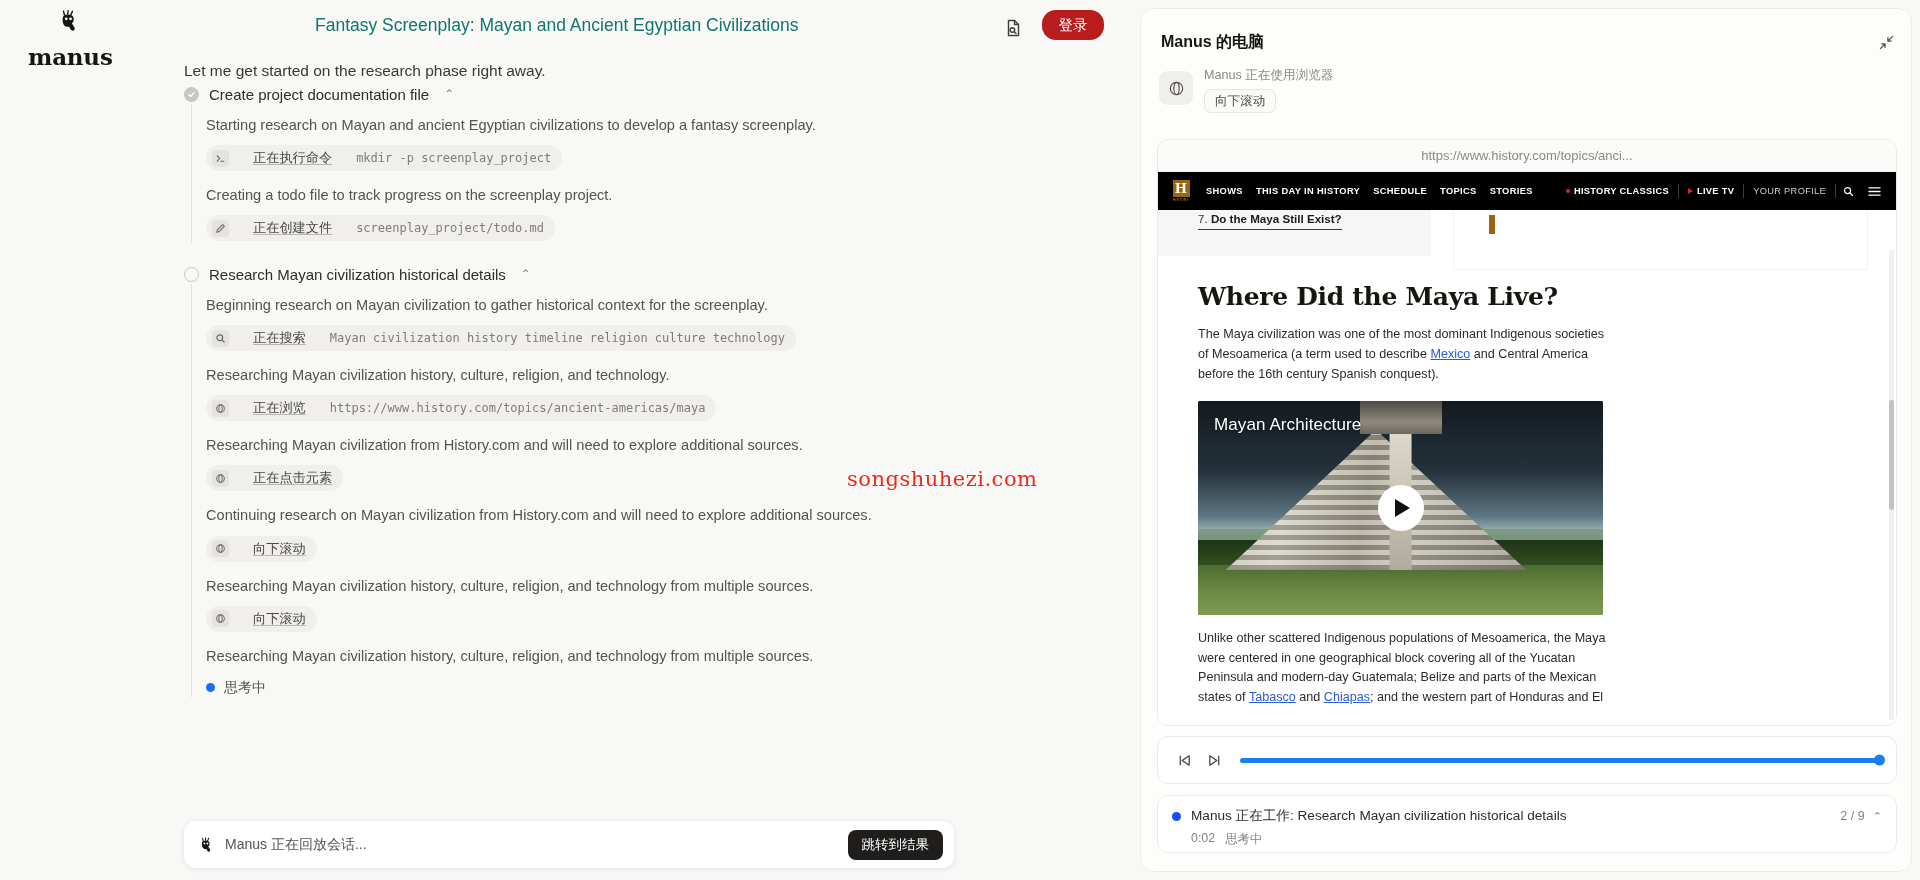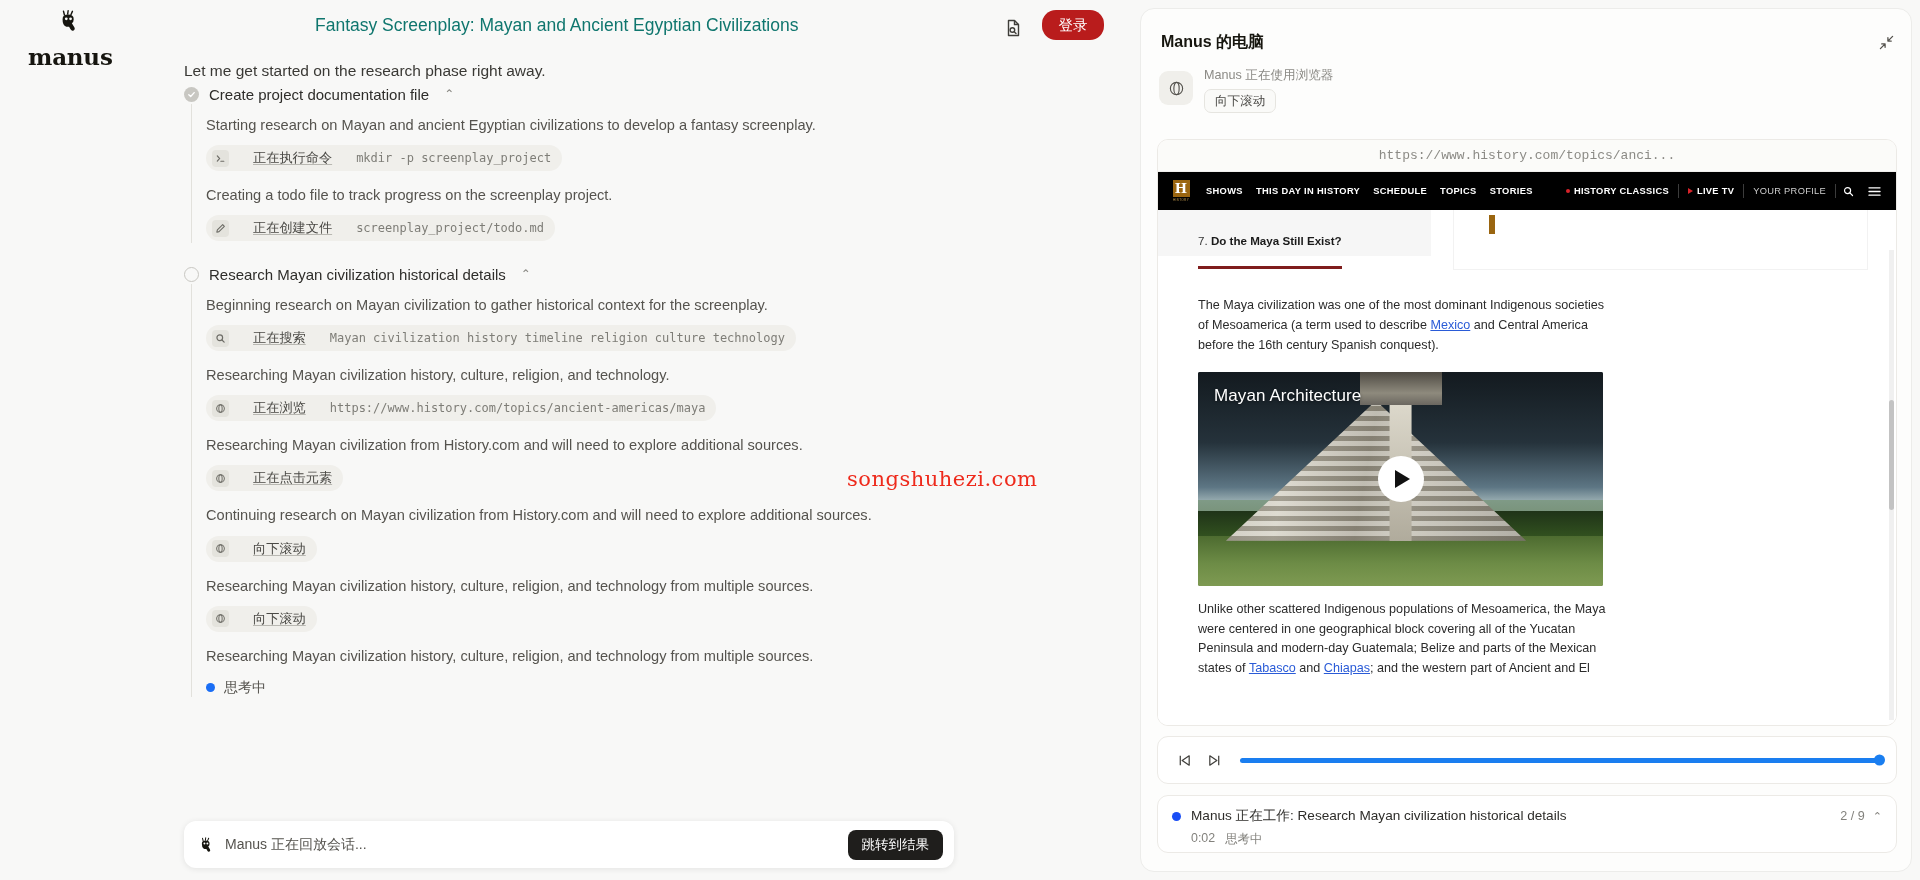--- a/index.html
+++ b/index.html
@@ -178,21 +178,20 @@
     position: absolute; left: 16px; top: 130px;
     width: 740px; height: 587px;
     border: 1px solid #eceae6; border-radius: 11px;
     background: #fff; overflow: hidden;
   }
   #url-bar {
     height: 32px; background: #fbfbf9;
     display: flex; align-items: center; justify-content: center;
     font-size: 13px; color: #8b8a85;
     border-bottom: 1px solid #f0efec;
-    font-family: Liberation Mono, monospace;
   }
   #viewport { position: relative; height: 555px; background: #fff; overflow: hidden; }
 
   
   #hnav {
     height: 38px; background: #000; display: flex; align-items: center;
     padding: 0 8px 0 12px; position: relative;
   }
   #h-logo {
     width: 22px; height: 26px; flex: 0 0 22px;
@@ -224,23 +223,23 @@
   .tri { width:0;height:0;border-left:5px solid #d8232a;border-top:3.5px solid transparent;border-bottom:3.5px solid transparent; }
   .hic { padding: 0 7px; cursor: pointer; display: flex; align-items: center; }
 
   
   #pagebody { position: relative; height: 517px; background: #fff; }
   #toc-strip {
     position: absolute; left: 0; top: 0; width: 273px; height: 46px;
     background: #f6f6f6;
   }
   #toc-item {
-    position: absolute; left: 40px; top: 24px;
+    position: absolute; left: 40px; top: 2px;
     font-size: 11.6px; color: #1a1a1a; font-weight: 700;
-    border-bottom: 3px solid #7f1d1d; padding-bottom: 19px;
+    border-bottom: 1px solid #7f1d1d; padding-bottom: 4px;
   }
   #toc-item .num { font-weight: 400; color: #333; }
   #ad-box {
     position: absolute; left: 295px; top: 0; width: 415px; height: 60px;
     background: #fff; border: 1px solid #f2f2f2; border-top: none;
   }
   #ad-box .bar { position: absolute; left: 35px; top: 5px; width: 6px; height: 19px; background: #9a6510; }
 
   #article { position: absolute; left: 40px; top: 72px; width: 408px; }
   #art-h2 {
@@ -571,38 +570,39 @@
         <div id="toc-strip"></div>
         <div id="toc-item">
           <span class="num">7.</span>
           <span>Do the Maya Still Exist?</span>
         </div>
         <div id="ad-box">
             <div class="bar"></div>
           </div>
 
         <div id="article">
+          <h2 id="art-h2">Where Did the Maya Live?</h2>
 
           <p class="art-p"><span>The Maya civilization was one of the most dominant Indigenous societies of Mesoamerica (a term used to describe </span><a href="#">Mexico</a><span> and Central America before the 16th century Spanish conquest).</span></p>
 
           <div id="video">
             <div class="sky"></div>
             <div class="treeline"></div>
             <div class="grass"></div>
             <div class="pyr"></div>
             <div class="pyr-steps"></div>
             <div class="stair"></div>
             <div class="temple"></div>
             <div class="vtitle">Mayan Architecture</div>
             <div class="play">
                 <i></i>
               </div>
           </div>
 
-          <p class="art-p"><span>Unlike other scattered Indigenous populations of Mesoamerica, the Maya were centered in one geographical block covering all of the Yucatan Peninsula and modern-day Guatemala; Belize and parts of the Mexican states of </span><a href="#">Tabasco</a><span> and </span><a href="#">Chiapas</a><span>; and the western part of Ancient and El</span></p>
+          <p class="art-p"><span>Unlike other scattered Indigenous populations of Mesoamerica, the Maya were centered in one geographical block covering all of the Yucatan Peninsula and modern-day Guatemala; Belize and parts of the Mexican states of </span><a href="#">Tabasco</a><span> and </span><a href="#">Chiapas</a><span>; and the western part of Honduras and El</span></p>
         </div>
 
         <div id="vp-scroll">
             <div class="thumb"></div>
           </div>
       </div>
     </div>
   </div>
 
   <div id="player">

